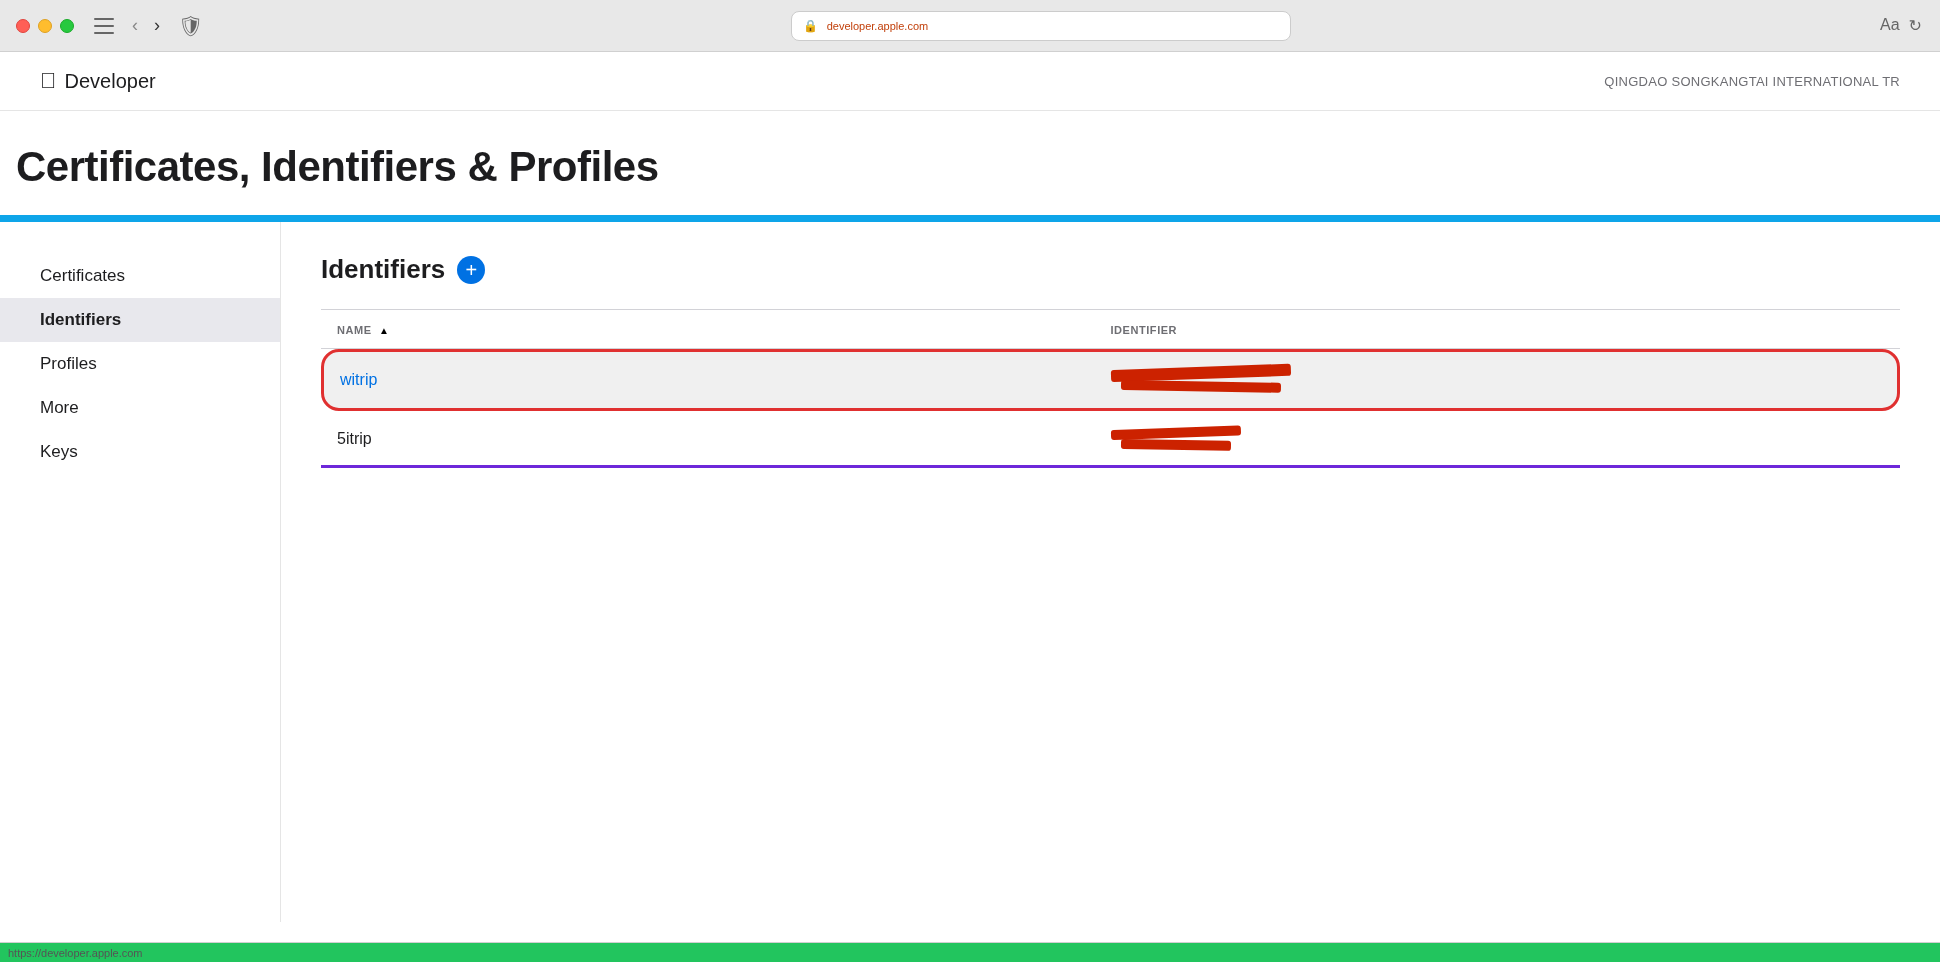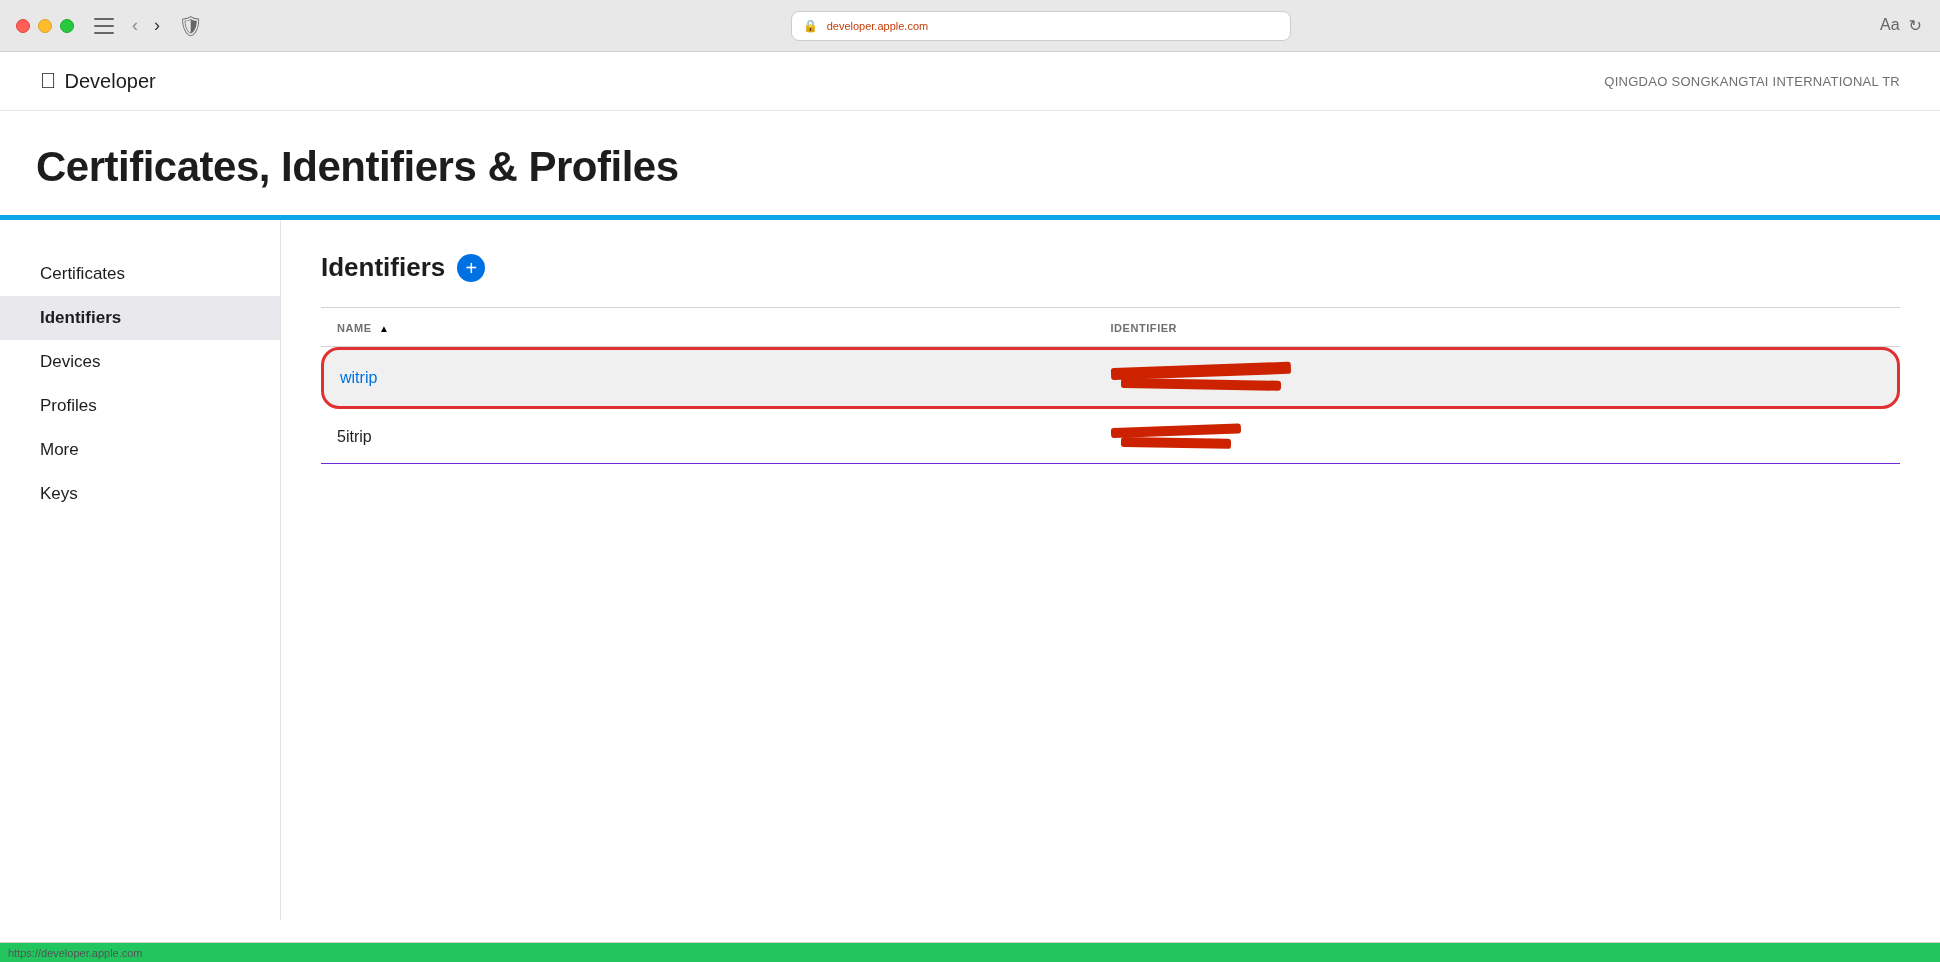--- a/index.html
+++ b/index.html
@@ -154,22 +154,22 @@
     }
 
     .org-name {
       font-size: 13px;
       color: #6e6e73;
       letter-spacing: 0.02em;
     }
 
     
     .page-header {
-      padding: 32px 36px 24px;
-      border-bottom: 5px solid #0ea5e9;
+      padding: 32px 16px 24px;
+      border-bottom: 7px solid #0ea5e9;
     }
 
     .page-title {
       font-size: 42px;
       font-weight: 700;
       color: #1d1d1f;
       letter-spacing: -0.5px;
     }
 
     
@@ -263,21 +263,21 @@
 
     .sort-arrow {
       font-size: 10px;
       margin-left: 3px;
     }
 
     
     .table-row {
       display: flex;
       padding: 16px 16px;
-      border-bottom: 1px solid #6d28d9;
+      border-bottom: 3px solid #6d28d9;
       align-items: center;
     }
 
     .table-row.highlighted {
       background: #f0f0f0;
       border: 3px solid #e03030;
       border-radius: 18px;
       margin-bottom: 2px;
     }
 
@@ -423,21 +423,20 @@
 
   <div class="page-header">
     <h1 class="page-title">Certificates, Identifiers &amp; Profiles</h1>
   </div>
 
   <div class="main-layout">
 
     <nav class="sidebar">
       <div class="sidebar-item">Certificates</div>
       <div class="sidebar-item active">Identifiers</div>
-      <div class="sidebar-item">Devices</div>
       <div class="sidebar-item">Profiles</div>
       <div class="sidebar-item">More</div>
       <div class="sidebar-item">Keys</div>
     </nav>
 
     <div class="content-area">
 
       <div class="section-header">
         <h2 class="section-title">Identifiers</h2>
         <button class="add-button">+</button>

